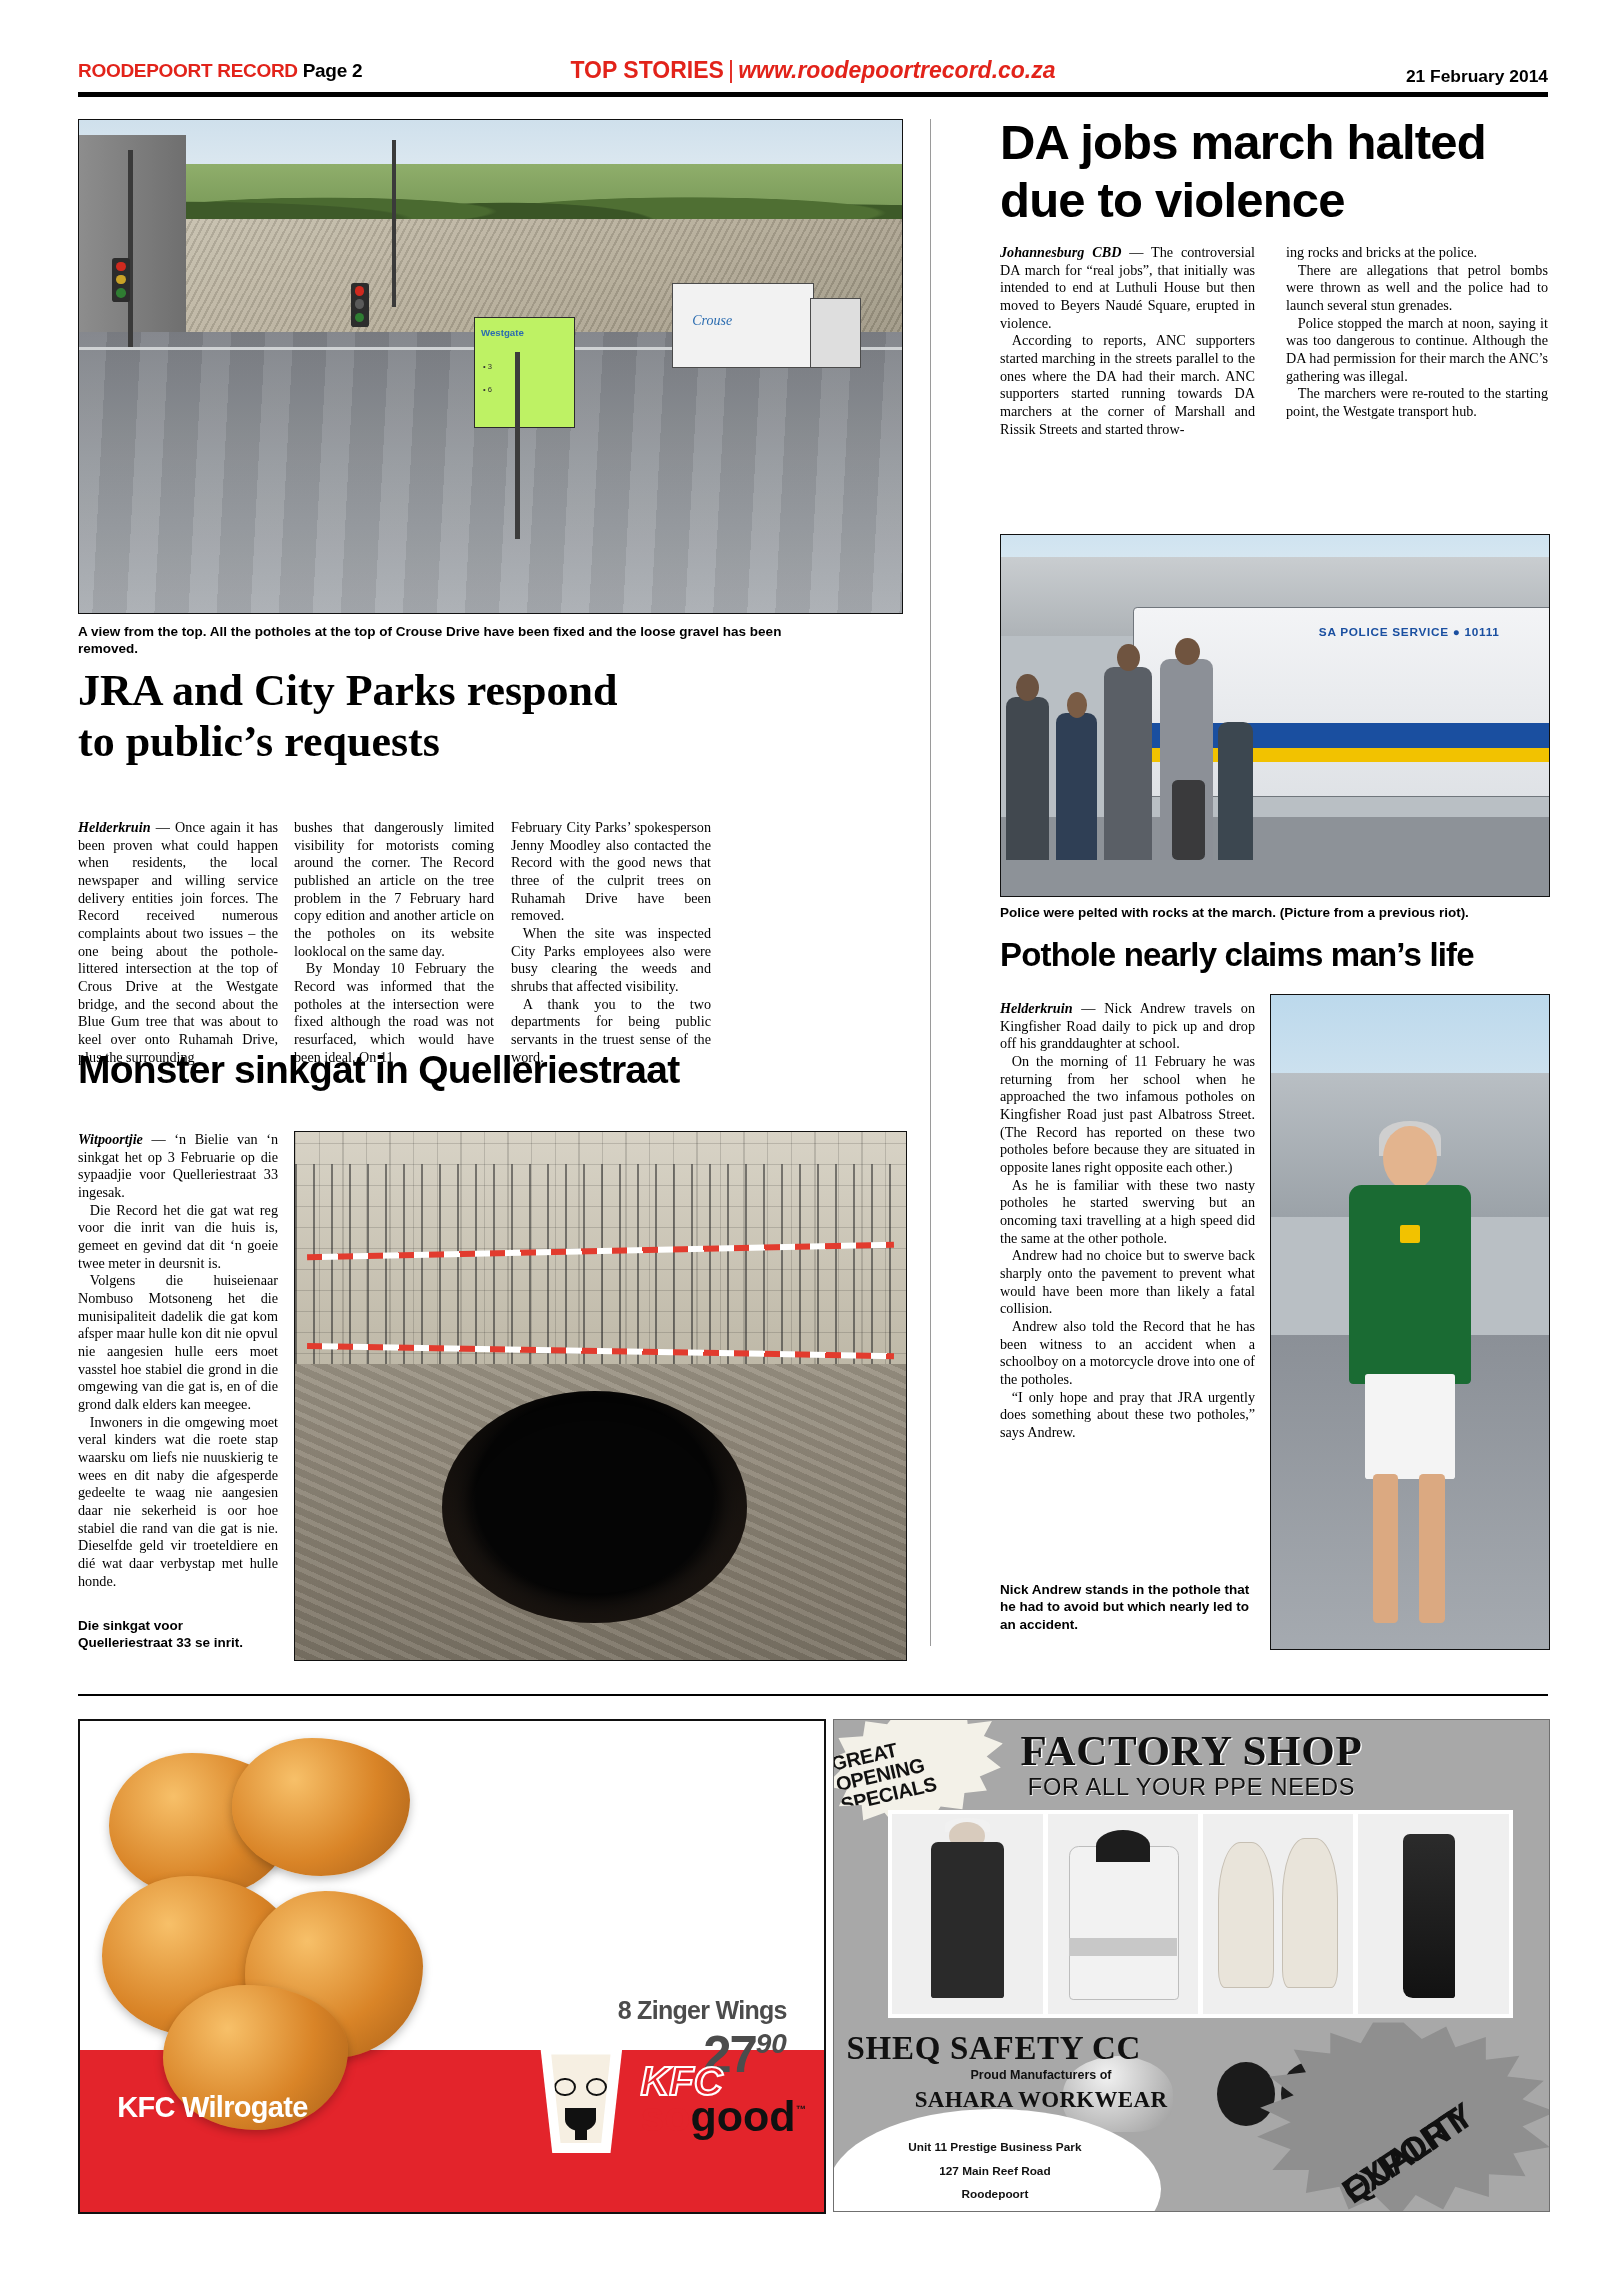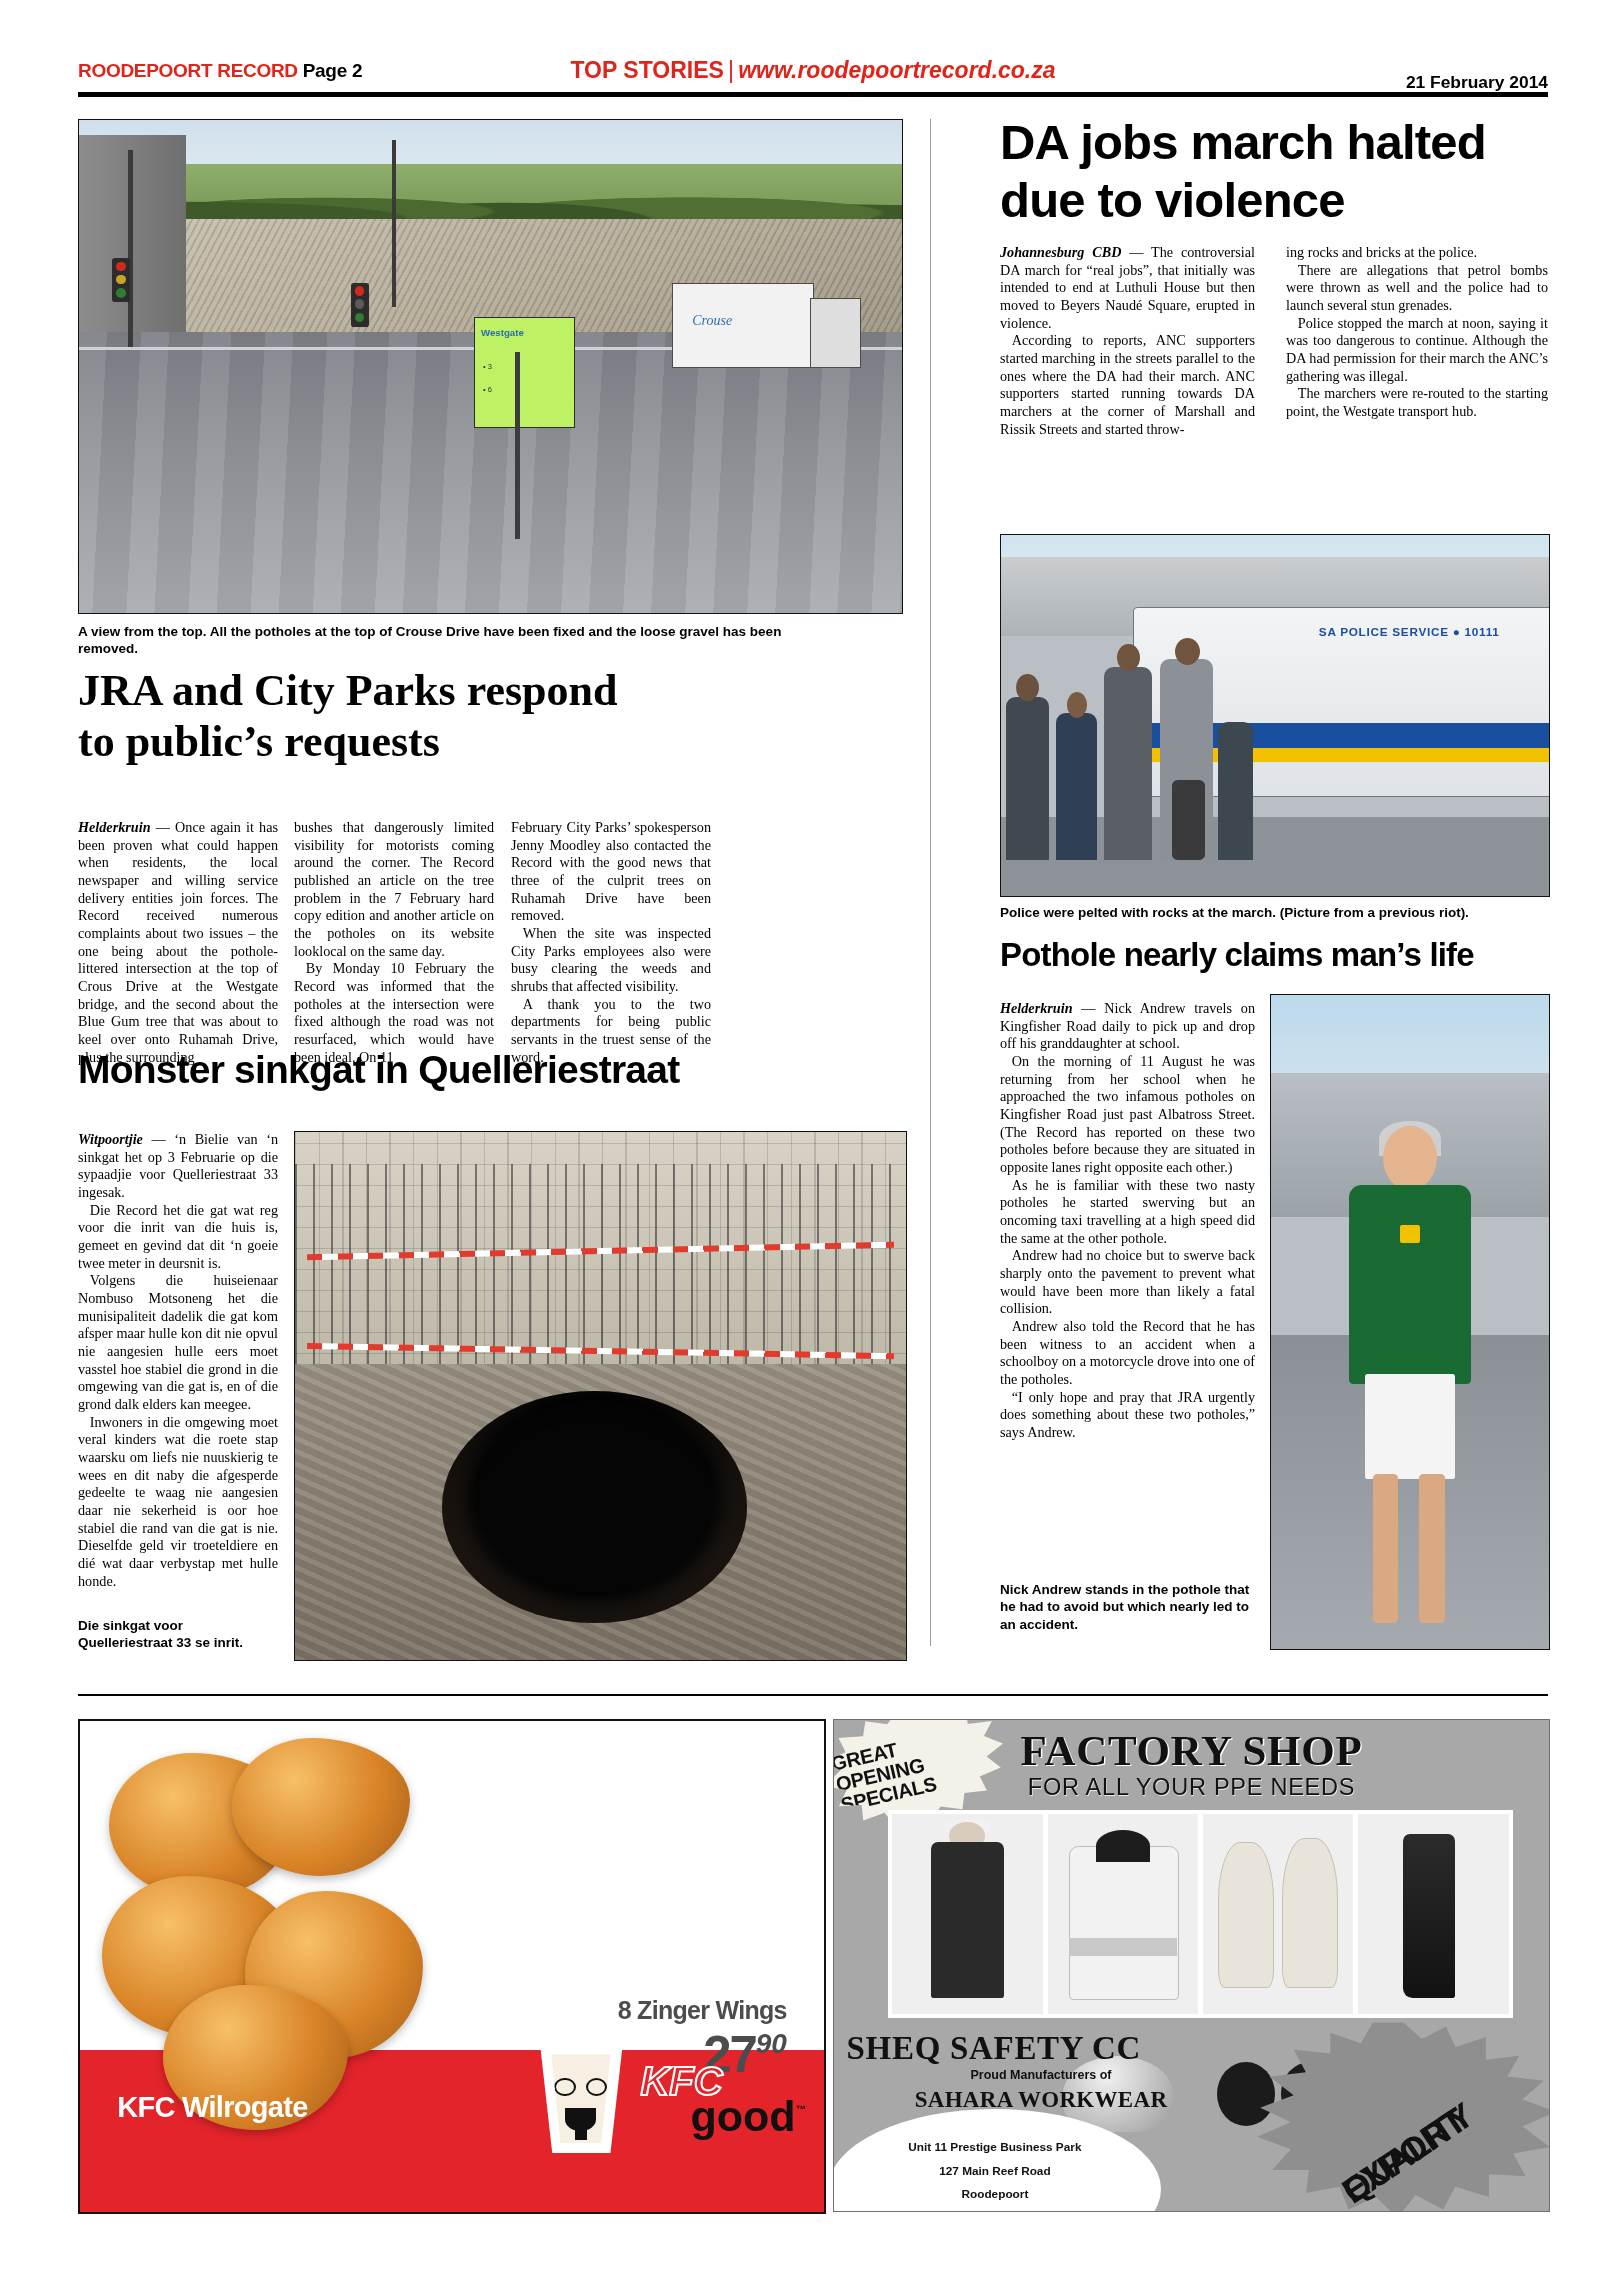--- a/index.html
+++ b/index.html
@@ -8,21 +8,21 @@
   .page{position:absolute;left:0;top:0;width:1624px;height:2295px;background:#fff;}
 
   
   .masthead{position:absolute;left:78px;top:56px;width:1470px;height:40px;}
   .mh-left{position:absolute;left:0;top:4.2px;font-family:"Liberation Sans",sans-serif;font-weight:bold;font-size:19px;letter-spacing:-0.3px;white-space:nowrap;}
   .mh-left .red{color:#e2231a;}
   .mh-left .blk{color:#000;}
   .mh-center{position:absolute;left:50%;top:1.4px;transform:translateX(-50%);font-family:"Liberation Sans",sans-serif;font-weight:bold;font-size:23px;white-space:nowrap;color:#e2231a;}
   .mh-center .pipe{color:#e2231a;font-weight:400;padding:0 4.2px;}
   .mh-center .site{font-style:italic;}
-  .mh-right{position:absolute;right:0;top:16px;font-family:"Liberation Sans",sans-serif;font-weight:bold;font-size:17.4px;color:#000;white-space:nowrap;}
+  .mh-right{position:absolute;right:0;top:10px;font-family:"Liberation Sans",sans-serif;font-weight:bold;font-size:17.4px;color:#000;white-space:nowrap;}
   .mh-rule{position:absolute;left:78px;top:92px;width:1470px;height:4.9px;background:#000;}
 
   
   .photo{position:absolute;overflow:hidden;background:#b9bfc4;border:0.7px solid #111;}
   .cap{position:absolute;font-family:"Liberation Sans",sans-serif;font-weight:bold;font-size:13.5px;line-height:1.28;color:#000;}
 
   .hl-serif{position:absolute;font-family:"Liberation Serif",serif;font-weight:bold;color:#000;}
   .hl-sans{position:absolute;font-family:"Liberation Sans",sans-serif;font-weight:bold;color:#000;letter-spacing:-0.8px;}
 
   .col{position:absolute;font-family:"Liberation Serif",serif;font-size:14.2px;line-height:1.245;text-align:justify;color:#000;hyphens:auto;}
@@ -315,21 +315,21 @@
   </div>
 
   <div class="hl-sans" style="left:1000px;top:938px;width:576px;font-size:33px;line-height:1.06;">
     <span>Pothole nearly claims man’s life</span>
   </div>
 
   <div class="col" style="left:1000px;top:1000px;width:255px;">
     <p><b class="lead">Helderkruin</b>
        <span>—</span>
        <span>Nick Andrew travels on Kingfisher Road daily to pick up and drop off his granddaughter at school.</span></p>
-    <p><span>On the morning of 11 August he was returning from her school when he approached the two infamous potholes on Kingfisher Road just past Albatross Street. (The Record has reported on these two potholes before because they are situated in opposite lanes right opposite each other.)</span></p>
+    <p><span>On the morning of 11 February he was returning from her school when he approached the two infamous potholes on Kingfisher Road just past Albatross Street. (The Record has reported on these two potholes before because they are situated in opposite lanes right opposite each other.)</span></p>
     <p><span>As he is familiar with these two nasty potholes he started swerving but an oncoming taxi travelling at a high speed did the same at the other pothole.</span></p>
     <p><span>Andrew had no choice but to swerve back sharply onto the pavement to prevent what would have been more than likely a fatal collision.</span></p>
     <p><span>Andrew also told the Record that he has been witness to an accident when a schoolboy on a motorcycle drove into one of the potholes.</span></p>
     <p><span>“I only hope and pray that JRA urgently does something about these two potholes,” says Andrew.</span></p>
   </div>
 
   <div class="photo" style="left:1270px;top:994px;width:278px;height:654px;">
     <div class="p4sky"></div>
     <div class="p4bldg"></div>
     <div class="p4road"></div>

